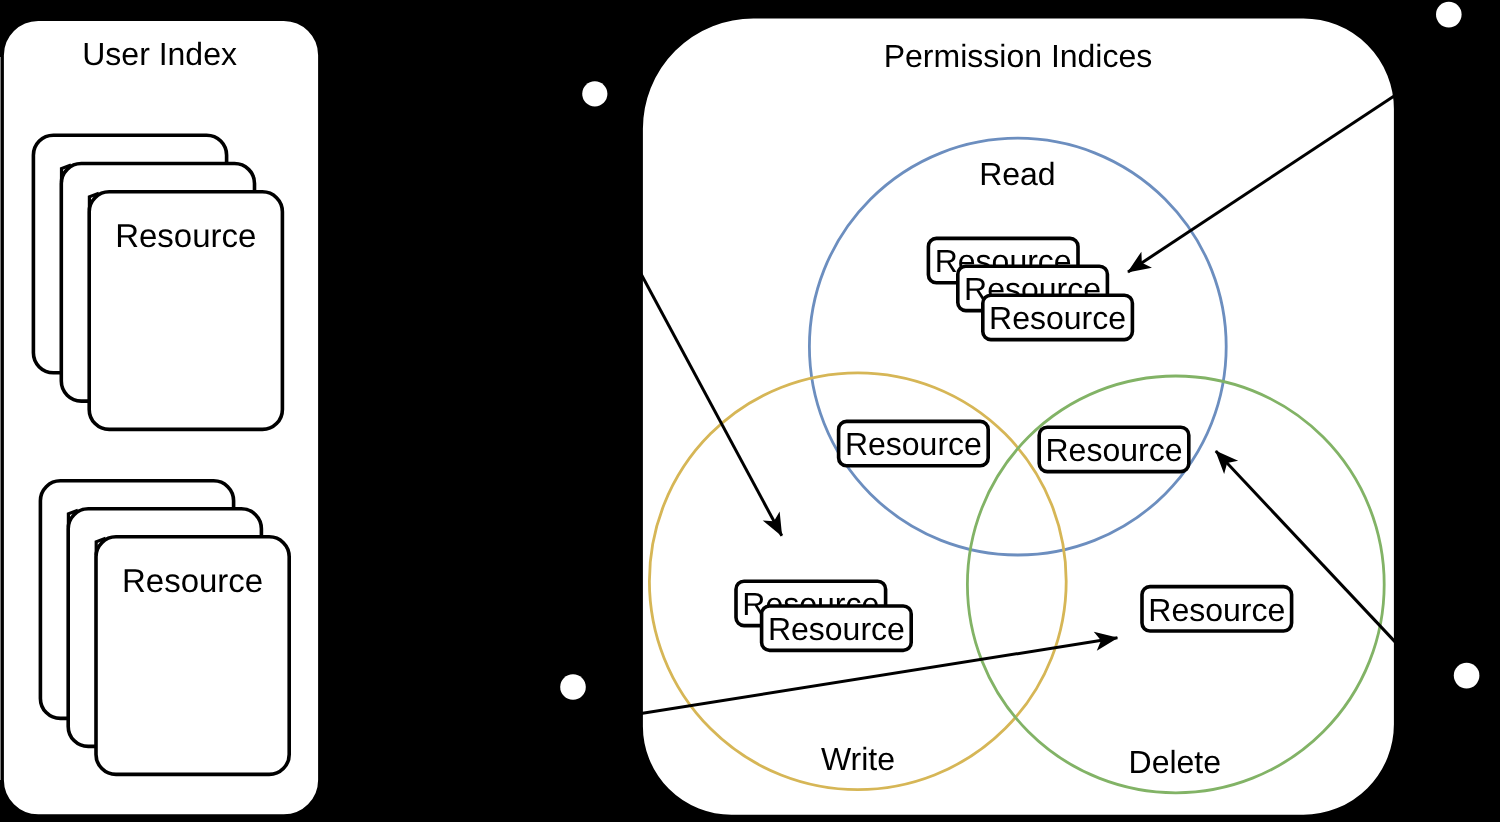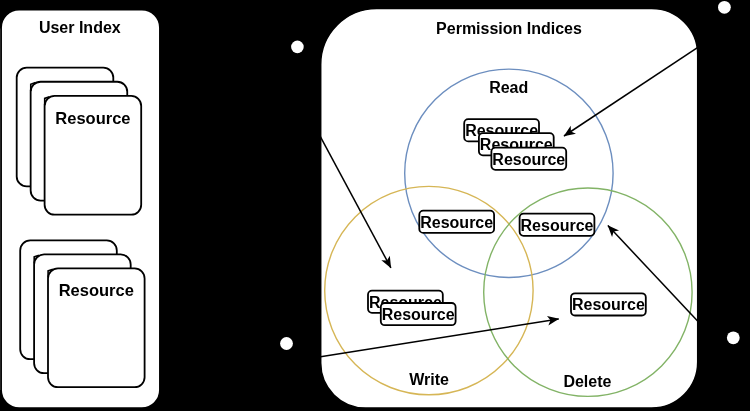--- a/index.html
+++ b/index.html
@@ -1,16 +1,16 @@
 <!DOCTYPE html>
 <html><head>
 <meta charset="utf-8">
 <style>
   html,body{margin:0;padding:0;background:#000;}
-  .stage{position:relative;width:750px;height:411px;background:#000;overflow:hidden;font-weight:bold;}
+  .stage{position:relative;width:750px;height:411px;background:#000;overflow:hidden;}
   svg{display:block;}
   text{font-family:"Liberation Sans",sans-serif;fill:#000;}
 </style>
 </head>
 <body>
 <div class="stage">
 <svg style="filter:opacity(1)" width="750" height="411" viewBox="0 0 750 411">
   <defs>
     <marker id="ah" markerWidth="14" markerHeight="12" refX="11.6" refY="5" orient="auto" markerUnits="userSpaceOnUse">
       <path d="M12,5 L0.4,0.2 L3.3,5 L0.4,9.8 Z" fill="#000"></path>

